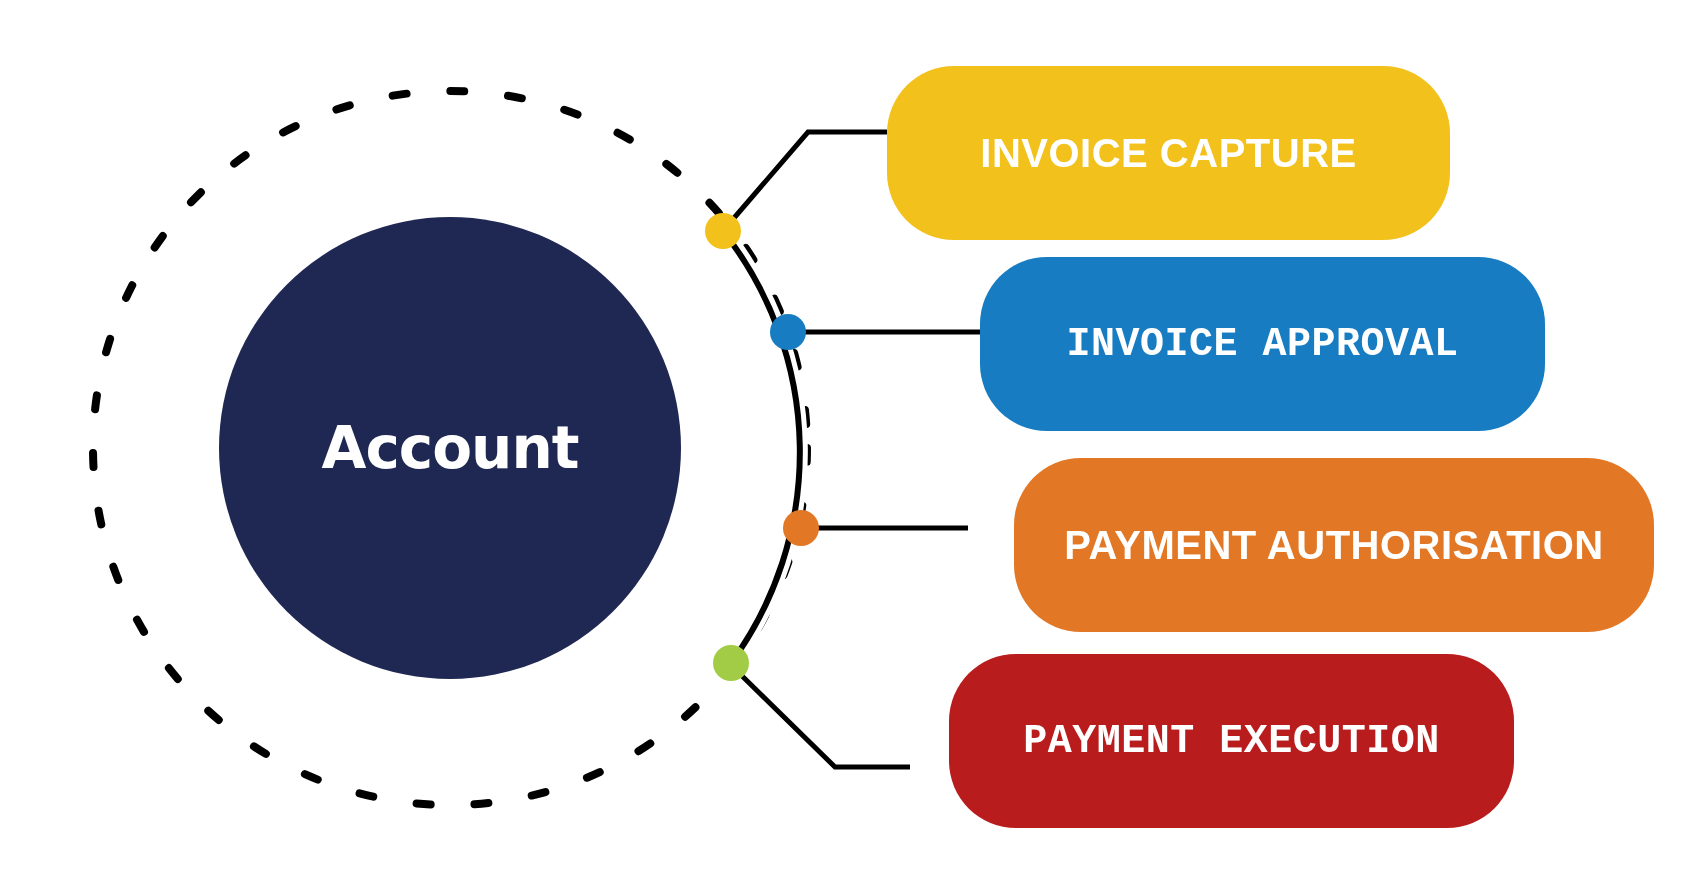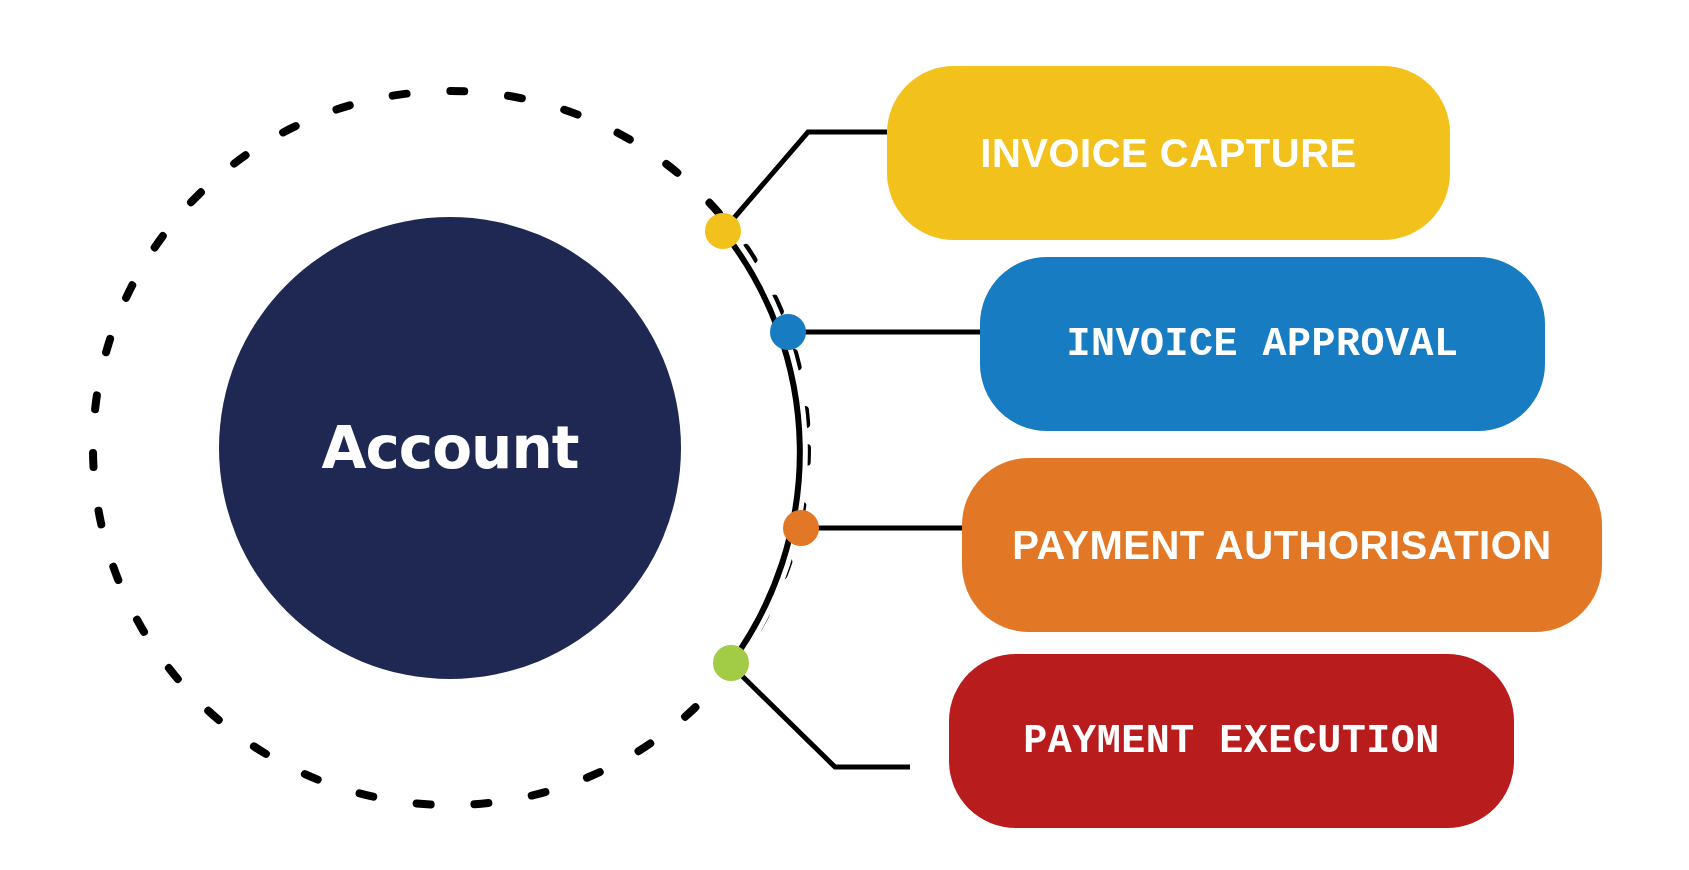--- a/index.html
+++ b/index.html
@@ -59,20 +59,20 @@
   <div class="dot" style="left:770px; top:314px; background:#177cc1;"></div>
   <div class="dot" style="left:783px; top:510px; background:#e27826;"></div>
   <div class="dot" style="left:713px; top:645px; background:#a2cc45;"></div>
 
   <div class="pill" style="left:887px; top:66px; width:563px; background:#f3c11c;">
     <span>INVOICE CAPTURE</span>
   </div>
   <div class="pill" style="left:980px; top:257px; width:565px; background:#177cc1;font-family:Liberation Mono, monospace;">
     <span>INVOICE APPROVAL</span>
   </div>
-  <div class="pill" style="left:962px; top:458px; width:640px; background:#e27826;">
+  <div class="pill" style="left:1014px; top:458px; width:640px; background:#e27826;">
     <span>PAYMENT AUTHORISATION</span>
   </div>
   <div class="pill" style="left:949px; top:654px; width:565px; background:#b91c1c;font-family:Liberation Mono, monospace;">
     <span>PAYMENT EXECUTION</span>
   </div>
 
 </div>
 
 </body></html>

